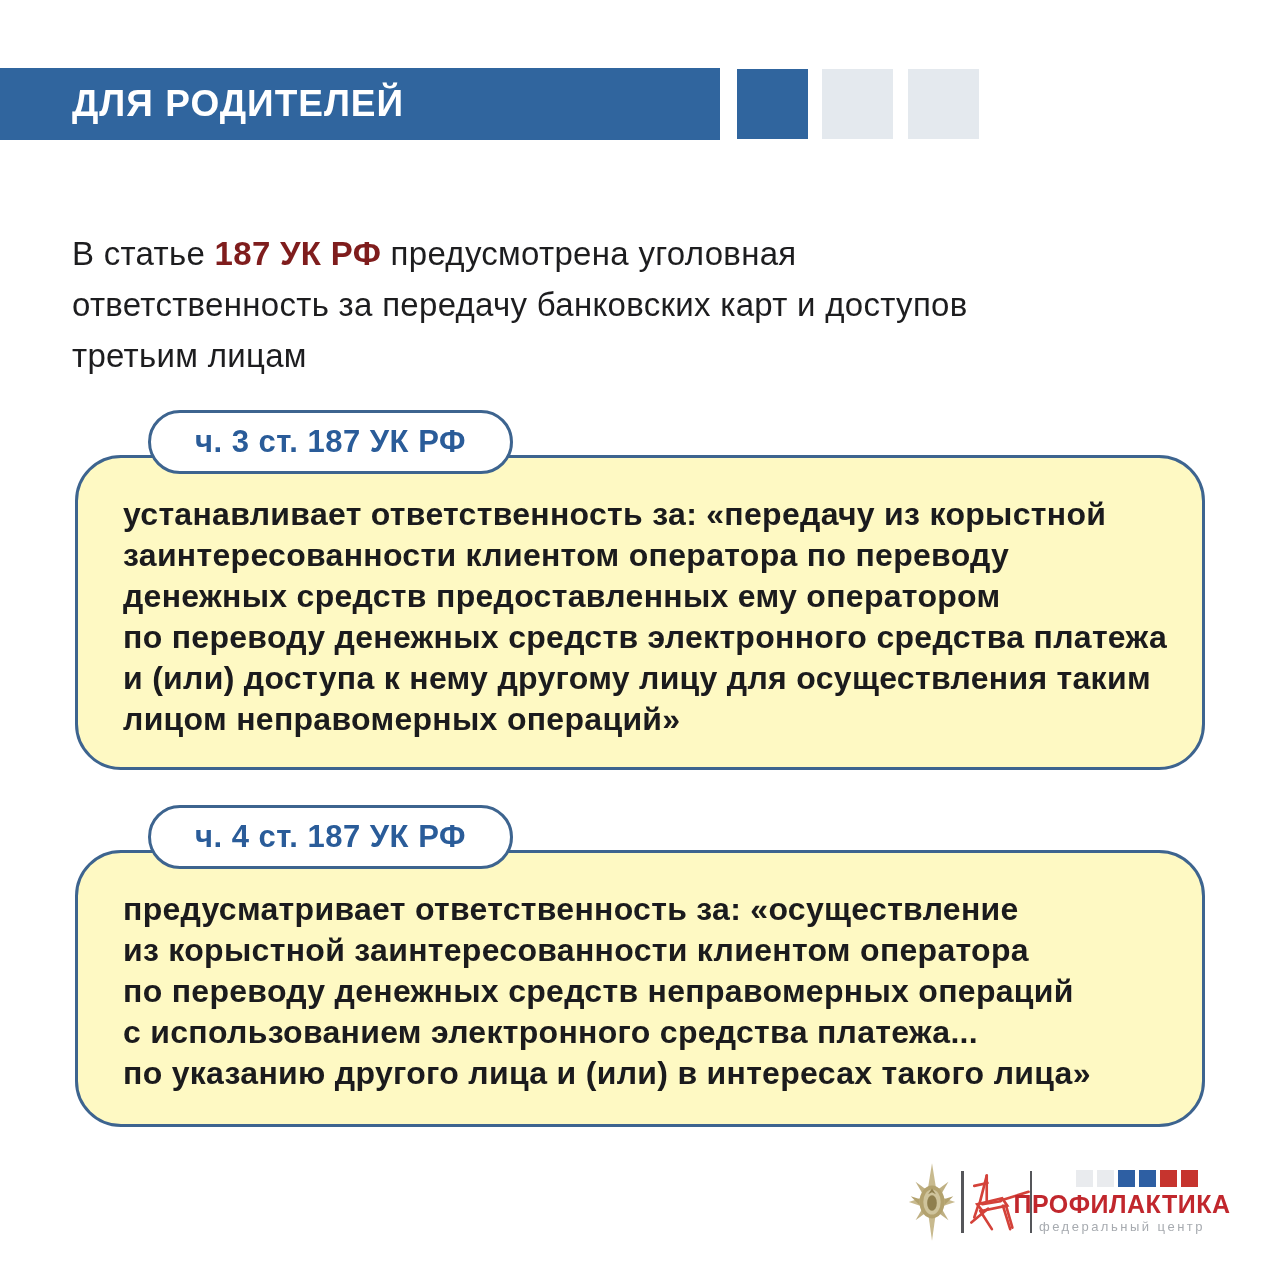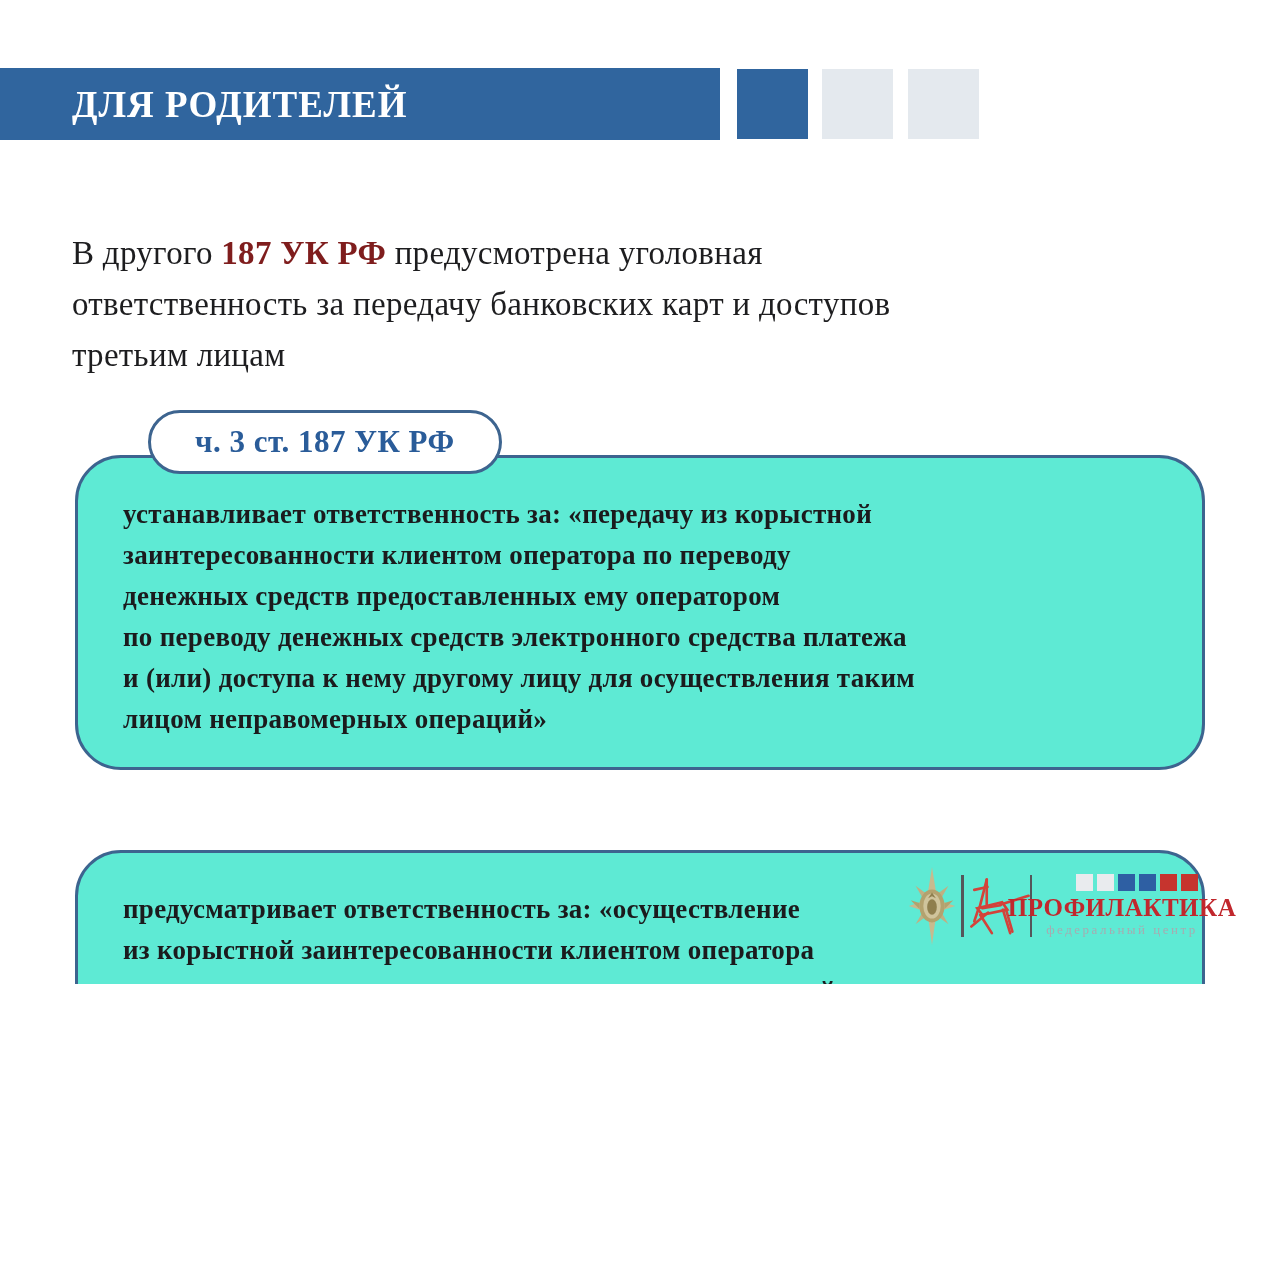--- a/index.html
+++ b/index.html
@@ -1,18 +1,18 @@
 <!DOCTYPE html>
 <html><head>
 <meta charset="utf-8">
 <style>
   html,body{margin:0;padding:0;background:#ffffff;}
   .canvas{
-    position:relative;width:1280px;height:984px;background:#ffffff;overflow:hidden;
-    font-family:Liberation Serif, serif;color:#1d1d1f;
+    position:relative;width:1280px;height:1280px;background:#ffffff;overflow:hidden;
+    font-family:Liberation Sans, sans-serif;color:#1d1d1f;
   }
   
   .header-bar{
     position:absolute;left:0;top:68px;width:720px;height:72px;
     background:#30659e;display:flex;align-items:center;
   }
   .header-bar .ttl{
     padding-left:72px;color:#ffffff;font-size:37px;font-weight:bold;letter-spacing:1px;
   }
   .hsq{position:absolute;top:69px;width:71px;height:70px;}
@@ -21,36 +21,36 @@
   .hsq.g2{left:908px;background:#e4e9ee;}
   
   .intro{
     position:absolute;left:72px;top:228px;width:1145px;
     font-size:33px;line-height:51px;white-space:pre-line;letter-spacing:.3px;
   }
   .intro .hl{color:#7f1d1d;font-weight:bold;}
   
   .card{
     position:absolute;left:75px;width:1130px;
-    background:#5eead4;border:3.5px solid #3d648f;border-radius:46px;
+    background:#fef9c3;border:3.5px solid #3d648f;border-radius:46px;
     box-sizing:border-box;
   }
   .card1{top:455px;height:315px;}
   .card2{top:850px;height:277px;}
   .pill{
     position:absolute;left:70px;top:-48px;height:64px;
     background:#ffffff;border:3.5px solid #3d648f;border-radius:40px;
     display:inline-flex;align-items:center;padding:0 44px;box-sizing:border-box;
   }
   .pill .pill-txt{
     color:#2a5c99;font-size:31px;font-weight:bold;letter-spacing:.5px;white-space:nowrap;
   }
   .card-body{
     position:absolute;left:45px;top:36px;right:30px;
-    font-size:27px;font-weight:600;line-height:41px;letter-spacing:.3px;
+    font-size:32px;font-weight:600;line-height:41px;letter-spacing:.3px;
     white-space:pre-line;color:#1b1b1d;
   }
   
   .footer{
     position:absolute;right:68px;bottom:36px;height:84px;
     display:flex;align-items:center;
   }
   .vdiv{width:2.5px;height:62px;background:#55565a;}
   .prof{display:flex;flex-direction:column;align-items:center;width:180px;}
   .prof-squares{display:flex;gap:4px;align-self:flex-end;margin-right:14px;margin-bottom:3px;}
@@ -66,37 +66,40 @@
 
 <div class="canvas">
 
   <div class="header-bar">
     <span class="ttl">ДЛЯ РОДИТЕЛЕЙ</span>
   </div>
   <div class="hsq b"></div>
   <div class="hsq g1"></div>
   <div class="hsq g2"></div>
 
-  <div class="intro"><span>В другого </span><span class="hl">187 УК РФ</span><span> предусмотрена уголовная
+  <div class="intro"><span>В статье </span><span class="hl">187 УК РФ</span><span> предусмотрена уголовная
 ответственность за передачу банковских карт и доступов
 третьим лицам</span></div>
 
   <section class="card card1">
     <div class="pill">
       <span class="pill-txt">ч. 3 ст. 187 УК РФ</span>
     </div>
     <div class="card-body">устанавливает ответственность за: «передачу из корыстной
 заинтересованности клиентом оператора по переводу
 денежных средств предоставленных ему оператором
 по переводу денежных средств электронного средства платежа
 и (или) доступа к нему другому лицу для осуществления таким
 лицом неправомерных операций»</div>
   </section>
 
   <section class="card card2">
+    <div class="pill">
+      <span class="pill-txt">ч. 4 ст. 187 УК РФ</span>
+    </div>
     <div class="card-body">предусматривает ответственность за: «осуществление
 из корыстной заинтересованности клиентом оператора
 по переводу денежных средств неправомерных операций
 с использованием электронного средства платежа...
 по указанию другого лица и (или) в интересах такого лица»</div>
   </section>
 
   <div class="footer">
 
     <svg width="58" height="80" viewBox="0 0 60 82">

